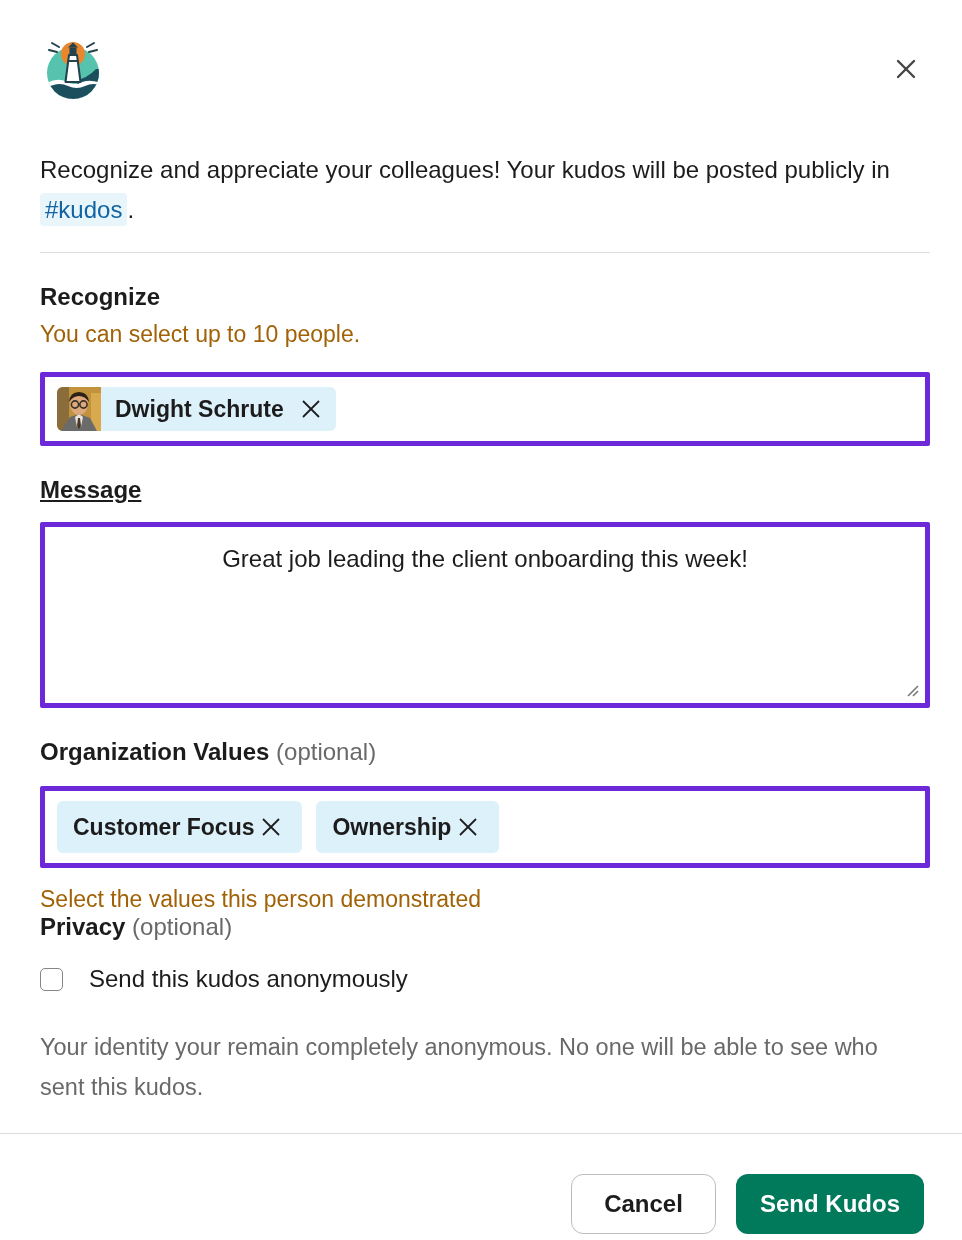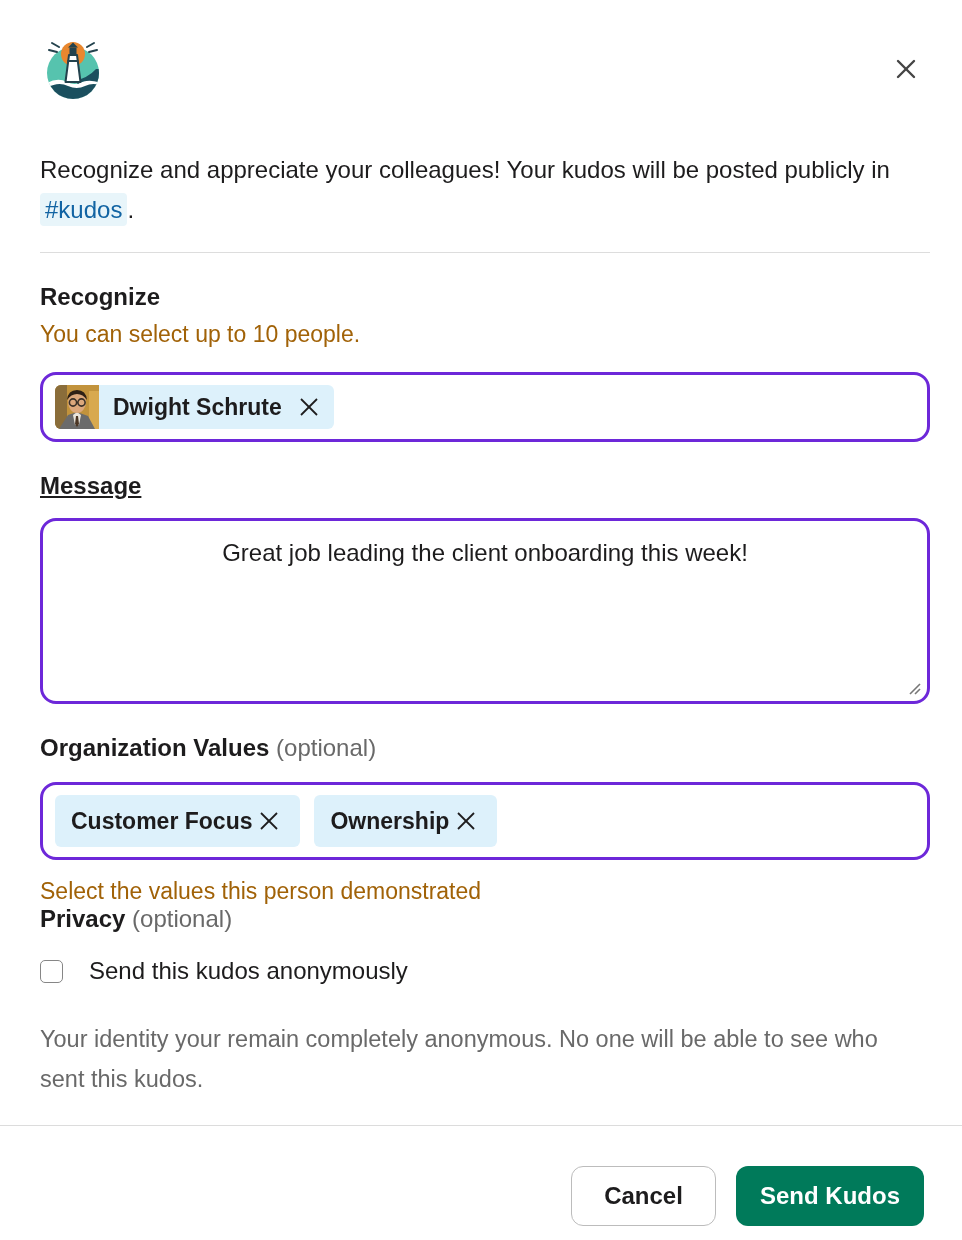--- a/index.html
+++ b/index.html
@@ -39,21 +39,21 @@
 
   
   .section-label { font-size: 24px; font-weight: 700; color: #1d1c1d; }
   .optional { font-weight: 400; color: #696969; }
   .hint { font-size: 23px; color: #a16207; }
 
   .recipients-label { margin-top: 30px; }
   .recipients-hint { margin-top: 10px; }
 
   .field-box {
-    border: 3px solid #6d28d9; border-radius: 16px; background: #fff;
+    border: 5px solid #6d28d9; border-radius: 2px; background: #fff;
     width: 890px;
   }
   .token-field {
     margin-top: 24px; min-height: 64px; padding: 10px 12px;
     display: flex; align-items: center; gap: 14px;
   }
 
   .person-token {
     display: flex; align-items: center; background: #ddf1fb;
     border-radius: 6px; overflow: hidden; height: 44px;

